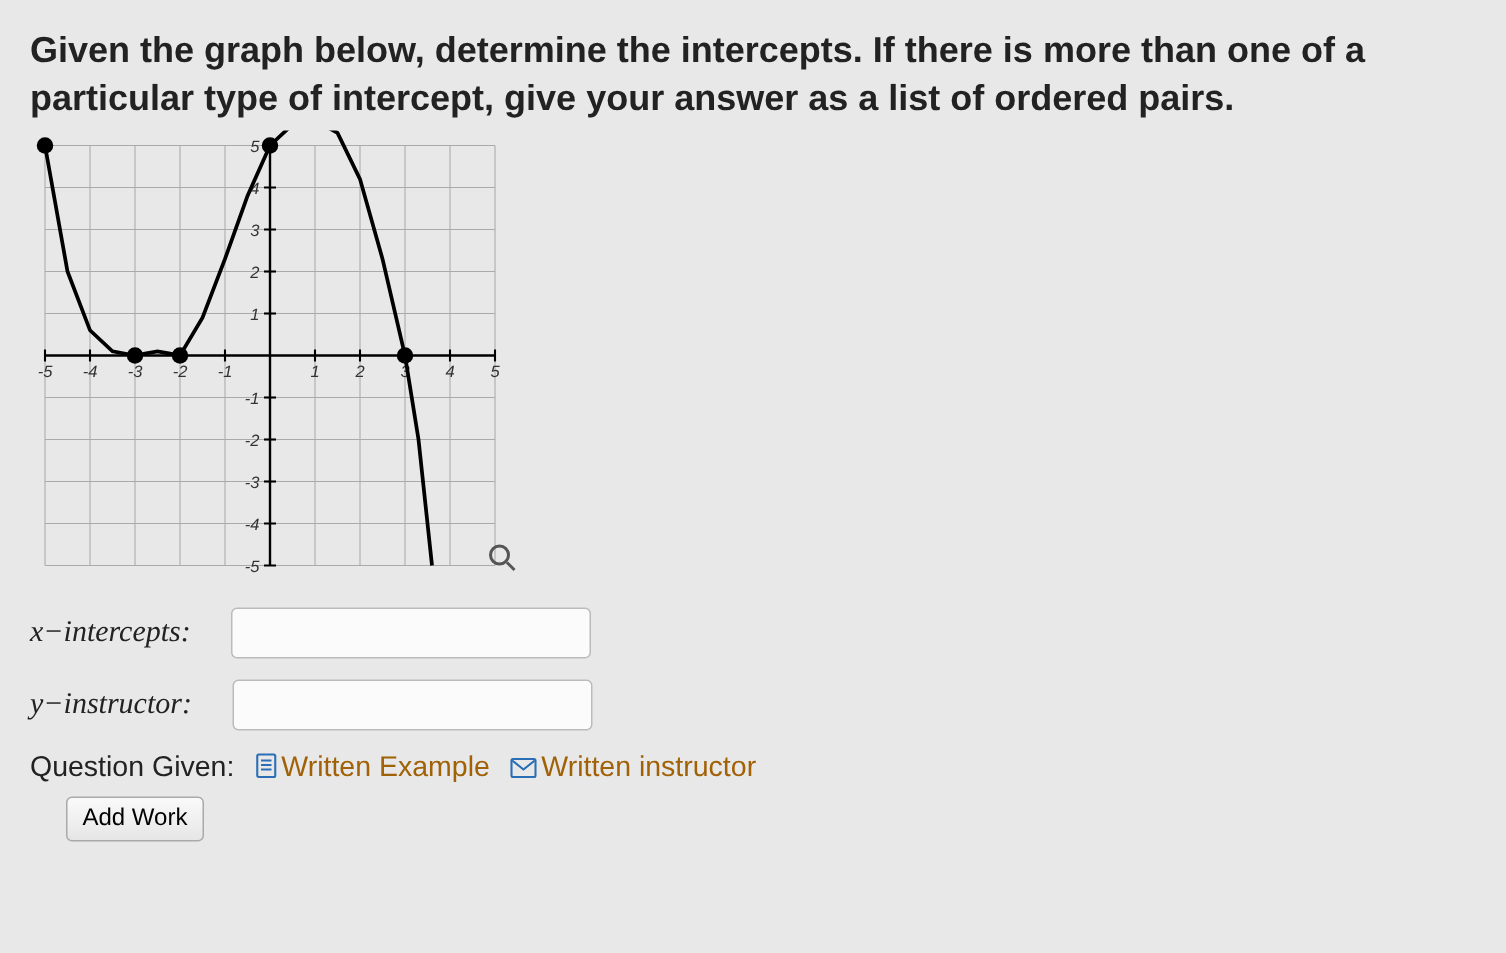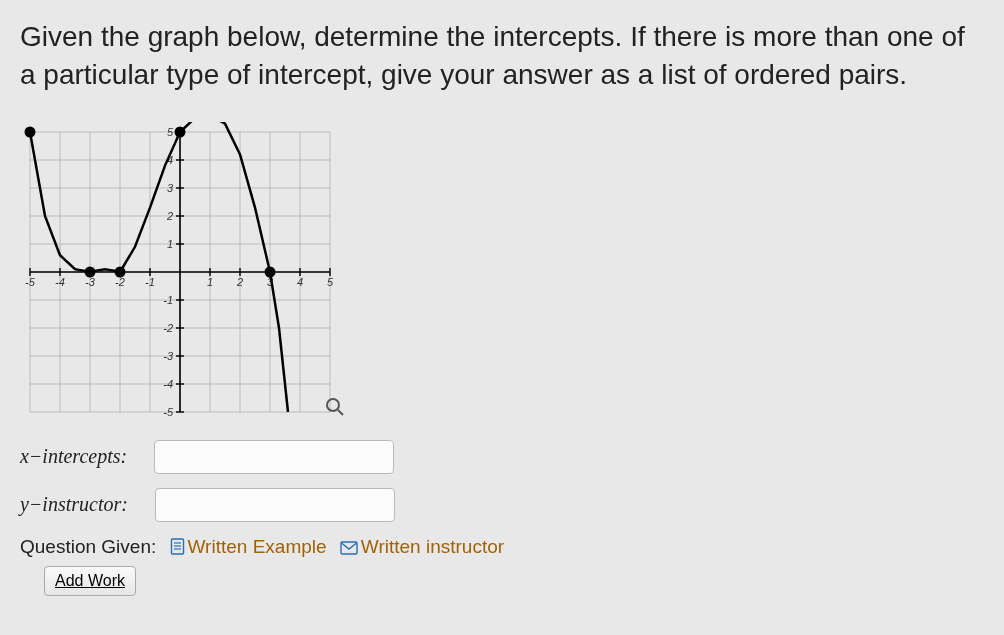--- a/index.html
+++ b/index.html
@@ -5,24 +5,24 @@
     * { box-sizing: border-box; margin: 0; padding: 0; }
     body {
       font-family: Arial, Helvetica, sans-serif;
       background: #e8e8e8;
       padding: 18px 20px;
       color: #222;
       width: 1004px;
       height: 635px;
     }
     .question-text {
-      font-size: 28px;
+      font-size: 24px;
       line-height: 1.35;
-      margin-bottom: 28px;
-      font-weight: 400;
+      margin-bottom: 4px;
+      font-weight: 700;
     }
     .graph-wrap {
       position: relative;
       width: 320px;
       height: 300px;
       margin-bottom: 18px;
     }
     .graph-wrap svg { display: block; }
     .zoom-icon {
       position: absolute;
@@ -70,21 +70,20 @@
     .add-work-btn {
       display: inline-block;
       margin-top: 6px;
       margin-left: 24px;
       padding: 5px 10px;
       border: 1px solid #aaa;
       border-radius: 4px;
       background: linear-gradient(#fafafa, #e6e6e6);
       font-size: 16px;
       cursor: pointer;
-      text-decoration: underline;
     }
   </style>
 </head>
 <body>
 
 <div class="question-text">Given the graph below, determine the intercepts. If there is more than one of a particular type of intercept, give your answer as a list of ordered pairs.</div>
 
 <div class="graph-wrap">
   <svg id="graph-svg" width="320" height="300" viewBox="0 0 320 300">
       <line x1="10" y1="290" x2="10" y2="10" stroke="#aaa" stroke-width="0.7"></line>

